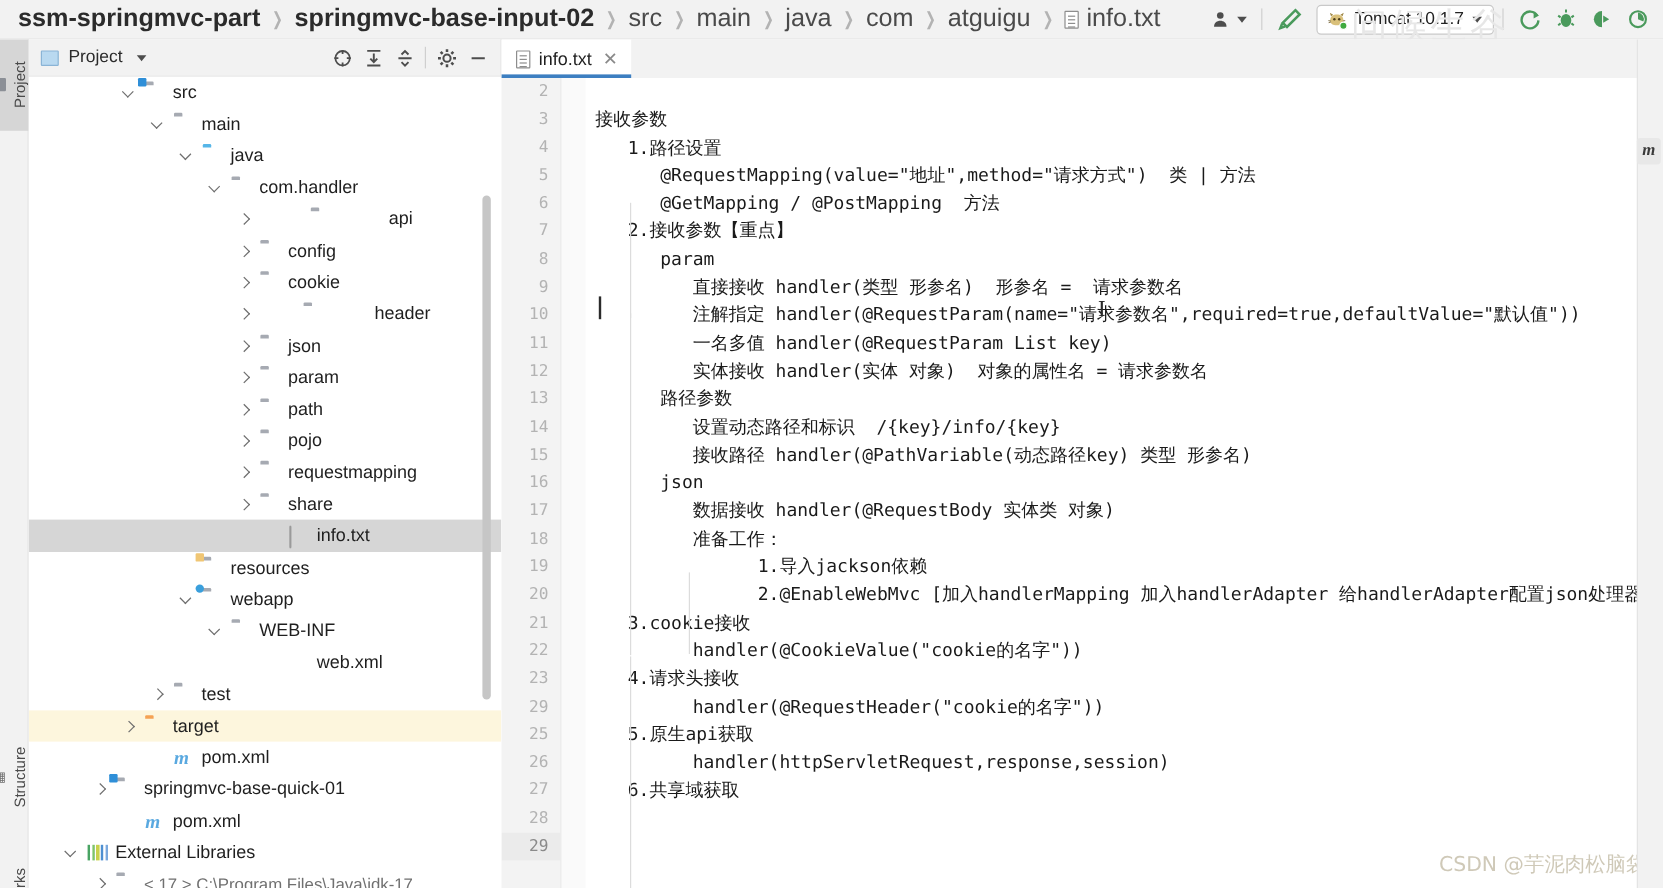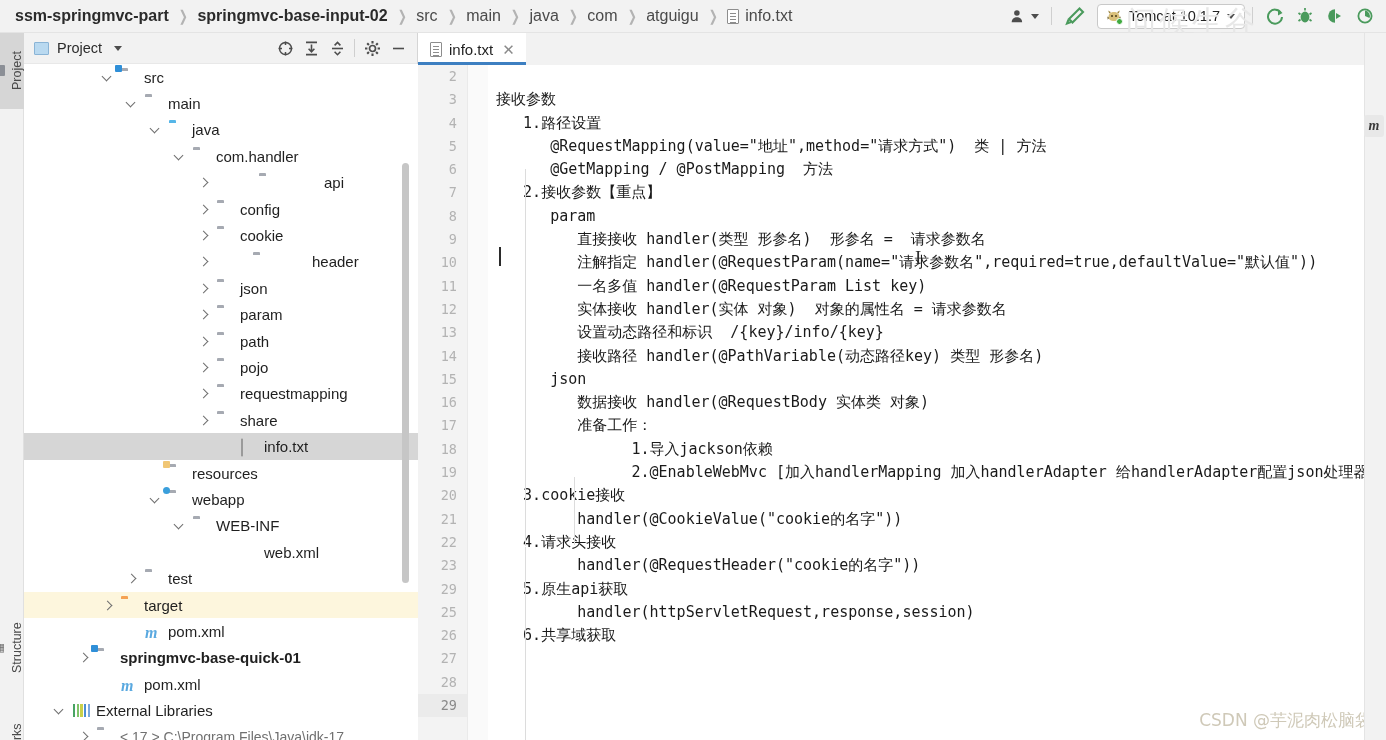--- a/index.html
+++ b/index.html
@@ -14,21 +14,21 @@
 
   
   .topbar {
     position: absolute; left: 0; top: 0; width: 1386px; height: 33px;
     background: #f2f2f2;
     display: flex; align-items: center;
     border-bottom: 1px solid #e4e4e4;
   }
   .crumbs { display: flex; align-items: center; padding-left: 14px; flex: 1 1 auto; min-width: 0; }
   .crumb {
-    font-size: 16px; color: #4a4a4a; white-space: nowrap;
+    font-size: 21px; color: #4a4a4a; white-space: nowrap;
     padding: 0 1px;
   }
   .crumb.bold { font-weight: bold; color: #2b2b2b; }
   .crumb-sep {
     color: #b3b3b3; font-size: 15px; margin: 0 7px; transform: scaleX(.72);
     display: inline-block;
   }
   .crumb-file { display: flex; align-items: center; gap: 6px; }
 
   .topright { display: flex; align-items: center; gap: 0; padding-right: 6px; }
@@ -81,21 +81,21 @@
     position: absolute; left: 0; top: 31px; width: 394px; height: 676px;
     overflow: hidden; background: #fff;
   }
   .row {
     display: flex; align-items: center; height: 26.4px; white-space: nowrap;
     font-size: 15px; color: #1f1f1f; padding-right: 6px;
   }
   .row.sel { background: #d6d6d6; }
   .row.excluded { background: #fdf6dd; }
   .row .lbl { margin-left: 6px; }
-  .row .lbl.bold { font-weight: bold; }
+  .row .lbl.bold { font-weight: normal; }
   .row .lbl.dim { color: #9a9a9a; }
   .arrow {
     width: 13px; height: 13px; flex: 0 0 13px; position: relative;
   }
   .arrow.right::before, .arrow.down::before {
     content: ""; position: absolute; left: 2px; top: 3px;
     width: 6px; height: 6px;
     border-right: 1.6px solid #6e6e6e; border-bottom: 1.6px solid #6e6e6e;
   }
   .arrow.right::before { transform: rotate(-45deg); }
@@ -539,20 +539,21 @@
           <div class="cline">接收参数</div>
           <div class="cline">   1.路径设置</div>
           <div class="cline">      @RequestMapping(value="地址",method="请求方式")  类 | 方法</div>
           <div class="cline">      @GetMapping / @PostMapping  方法</div>
           <div class="cline">   2.接收参数【重点】</div>
           <div class="cline">      param</div>
           <div class="cline">         直接接收 handler(类型 形参名)  形参名 =  请求参数名</div>
           <div class="cline">         注解指定 handler(@RequestParam(name="请求参数名",required=true,defaultValue="默认值"))</div>
           <div class="cline">         一名多值 handler(@RequestParam List key)</div>
           <div class="cline">         实体接收 handler(实体 对象)  对象的属性名 = 请求参数名</div>
+          <div class="cline">      路径参数</div>
           <div class="cline">         设置动态路径和标识  /{key}/info/{key}</div>
           <div class="cline">         接收路径 handler(@PathVariable(动态路径key) 类型 形参名)</div>
           <div class="cline">      json</div>
           <div class="cline">         数据接收 handler(@RequestBody 实体类 对象)</div>
           <div class="cline">         准备工作：</div>
           <div class="cline">               1.导入jackson依赖</div>
           <div class="cline">               2.@EnableWebMvc [加入handlerMapping 加入handlerAdapter 给handlerAdapter配置json处理器]</div>
           <div class="cline">   3.cookie接收</div>
           <div class="cline">         handler(@CookieValue("cookie的名字"))</div>
           <div class="cline">   4.请求头接收</div>

